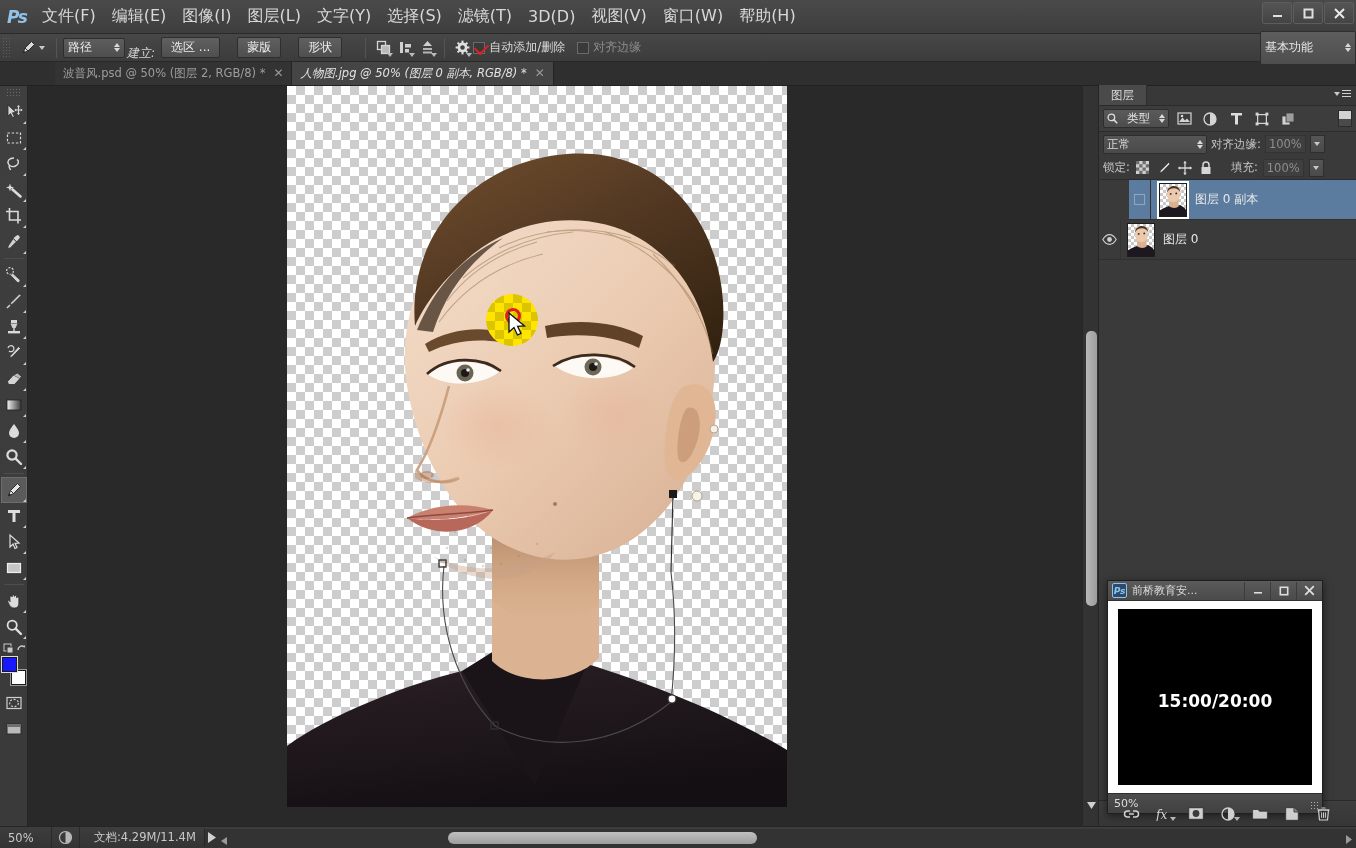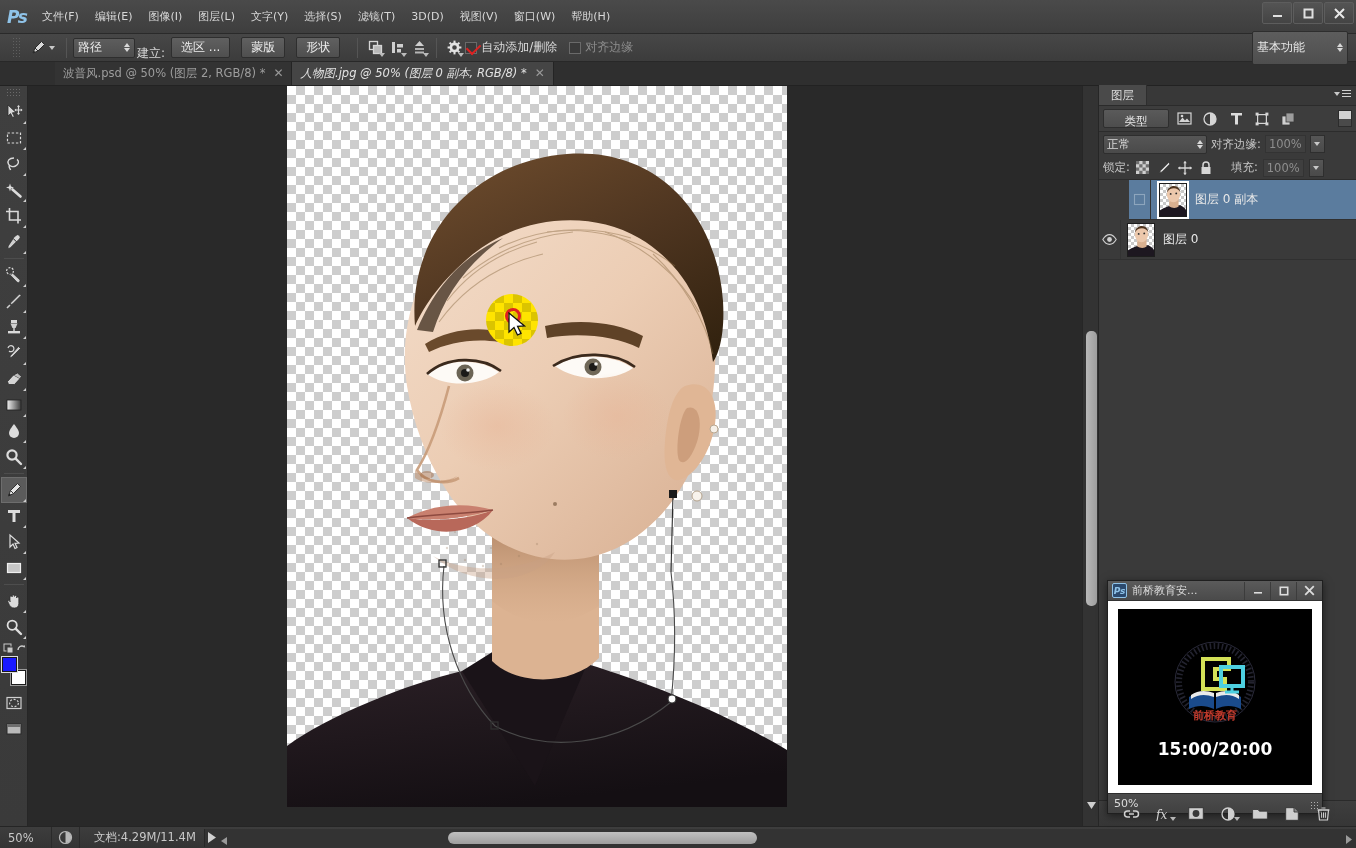--- a/index.html
+++ b/index.html
@@ -23,35 +23,35 @@
     border-bottom: 1px solid #2a2a2a; position: relative;
   }
   .ps-logo {
     width: 34px; height: 34px; display: flex; align-items: center;
     justify-content: center; color: #8fc3e8; font-weight: bold;
     font-size: 17px; font-style: italic; letter-spacing: -1px;
   }
   .menu-items { display: flex; align-items: center; height: 100%; }
   .menu-item {
     padding: 0 8px; height: 100%; display: flex; align-items: center;
-    font-size: 11px; color: #d8d8d8; cursor: default; white-space: nowrap;
+    font-size: 16px; color: #d8d8d8; cursor: default; white-space: nowrap;
   }
   .win-btns { position: absolute; right: 2px; top: 2px; display: flex; gap: 1px; }
   .win-btn {
     width: 30px; height: 22px; background: linear-gradient(#545454,#444);
     border: 1px solid #5d5d5d; border-radius: 2px;
     display: flex; align-items: center; justify-content: center;
     color: #e0e0e0; font-size: 11px; cursor: default;
   }
 
   
   .optionsbar {
     height: 28px; background: linear-gradient(#474747, #3c3c3c);
     border-bottom: 1px solid #282828; display: flex; align-items: center;
-    flex: 0 0 28px; position: relative; padding-left: 12px;
+    flex: 0 0 28px; position: relative; padding-left: 2px;
   }
   .grip {
     width: 9px; height: 22px; margin-right: 4px;
     background-image: radial-gradient(#666 35%, transparent 36%);
     background-size: 3px 3px; opacity: .8;
   }
   .opt-tool {
     display: flex; align-items: center; gap: 2px;
     padding: 0 5px; height: 24px;
   }
@@ -69,46 +69,46 @@
     padding: 0 4px; min-width: 62px; justify-content: space-between;
     gap: 6px; cursor: default;
   }
   .spin { display: flex; flex-direction: column; gap: 1px; }
   .spin i {
     width: 0; height: 0; border-left: 3px solid transparent;
     border-right: 3px solid transparent; display: block;
   }
   .spin i.up { border-bottom: 4px solid #d8d8d8; }
   .spin i.dn { border-top: 4px solid #d8d8d8; }
-  .opt-label { font-size: 12px; color: #d5d5d5; margin: 12px 6px 0 2px; }
+  .opt-label { font-size: 12px; color: #d5d5d5; margin: 12px 6px 0 2px; font-style: italic; }
   .btn-grey {
     height: 21px; background: linear-gradient(#606060,#4f4f4f);
     border: 1px solid #2e2e2e; border-radius: 2px; color: #ededed;
     font-size: 12px; padding: 0 9px; display: flex; align-items: center;
-    margin-right: 11px; cursor: default;
+    margin-right: 17px; cursor: default;
   }
   .icon-btn {
     width: 22px; height: 22px; display: flex; align-items: center;
     justify-content: center; position: relative; cursor: default;
   }
   .icon-btn .caret-dn { position: absolute; right: 1px; bottom: 2px; border-top-color:#bbb; }
   .chk {
     width: 12px; height: 12px; border: 1px solid #6a6a6a; background: #3a3a3a;
     display: inline-flex; align-items: center; justify-content: center;
     margin-right: 4px; position: relative;
   }
   .chk.on::after {
     content: ""; position: absolute; width: 11px; height: 7px;
     border-left: 2.5px solid #d22; border-bottom: 2.5px solid #d22;
     transform: rotate(-45deg); left: 1px; top: 0px;
   }
   .opt-chk-lbl { font-size: 12px; color: #dcdcdc; margin-right: 12px; display: flex; align-items: center; }
   .opt-chk-lbl.dim { color: #8d8d8d; }
   .workspace-combo {
-    position: absolute; right: 8px; height: 34px; min-width: 96px;
+    position: absolute; right: 0; height: 34px; min-width: 96px;
   }
 
   
   .tabbar {
     height: 24px; background: #2f2f2f; display: flex; align-items: flex-end;
     flex: 0 0 24px; border-bottom: 1px solid #222; padding-left: 55px;
   }
   .doctab {
     height: 24px; display: flex; align-items: center; gap: 8px;
     padding: 0 8px; font-size: 11.5px; color: #9d9d9d;
@@ -230,21 +230,21 @@
   .hamburger span { display: block; width: 9px; height: 1px; background: #d0d0d0; }
 
   .layer-filter {
     height: 26px; display: flex; align-items: center; gap: 4px;
     padding: 0 4px; background: #3d3d3d; border-bottom: 1px solid #2c2c2c;
   }
   .filter-combo {
     height: 19px; display: flex; align-items: center; gap: 4px;
     background: linear-gradient(#5a5a5a,#4d4d4d); border: 1px solid #2e2e2e;
     border-radius: 2px; padding: 0 3px; color: #e6e6e6; font-size: 11.5px;
-    min-width: 66px; justify-content: space-between; cursor: default; flex-direction: column;
+    min-width: 66px; justify-content: space-between; cursor: default;
   }
   .filt-icon { width: 22px; height: 20px; display: flex; align-items: center; justify-content: center; cursor: default; }
   .toggle-col { width: 14px; height: 17px; background: linear-gradient(#d2d2d2 0 50%, #4a4a4a 50% 100%); border: 1px solid #2c2c2c; margin-left: auto; }
 
   .blend-row {
     height: 24px; display: flex; align-items: center; gap: 4px;
     padding: 2px 4px; background: #3a3a3a;
   }
   .blend-combo {
     height: 19px; flex: 0 0 104px; display: flex; align-items: center;
@@ -1000,38 +1000,20 @@
             </div>
             <div class="fw-btn">
               <svg width="11" height="11" viewBox="0 0 11 11">
                   <path d="M1.2 1.2 L9.8 9.8 M9.8 1.2 L1.2 9.8" stroke="#dcdcdc" stroke-width="1.8"></path>
                 </svg>
             </div>
           </div>
         </div>
         <div class="fw-canvas">
           <div class="fw-video">
-            <div class="logo-wrap">
-              <svg width="96" height="96" viewBox="0 0 96 96">
-                <circle cx="48" cy="47" r="40" fill="none" stroke="#2a2a3a" stroke-width="1"></circle>
-                <circle cx="48" cy="47" r="36" fill="none" stroke="#23232f" stroke-width="6" stroke-dasharray="1.6 2.4"></circle>
-
-                <path d="M22 62 C30 56 38 56 47 60 L47 74 C38 70 30 70 22 74 Z" fill="#1a4b8c"></path>
-                <path d="M74 62 C66 56 57 56 49 60 L49 74 C57 70 66 70 74 74 Z" fill="#1a4b8c"></path>
-                <path d="M24 60 C31 55 39 55 47 58 L47 62 C39 59 31 59 24 64 Z" fill="#eaeaea"></path>
-                <path d="M72 60 C65 55 57 55 49 58 L49 62 C57 59 65 59 72 64 Z" fill="#eaeaea"></path>
-
-                <path d="M36 24 L62 24 L62 34 L48 34 L48 44 L58 44 L58 54 L36 54 Z" fill="none" stroke="#d4e157" stroke-width="4"></path>
-
-                <rect x="54" y="32" width="22" height="19" fill="none" stroke="#4dd0e1" stroke-width="4"></rect>
-                <path d="M65 51 L65 57 M58 57 H72" stroke="#4dd0e1" stroke-width="3"></path>
-
-                <text x="48" y="84" text-anchor="middle" font-size="11" fill="#c0392b" font-family="DejaVu Sans, Liberation Sans, sans-serif" font-weight="bold">前桥教育</text>
-              </svg>
-            </div>
             <div class="timer-text">15:00/20:00</div>
           </div>
         </div>
         <div class="fw-status">
           <span>50%</span>
           <span class="resize-grip"></span>
         </div>
       </div>
 
       <div class="layers-footer">

